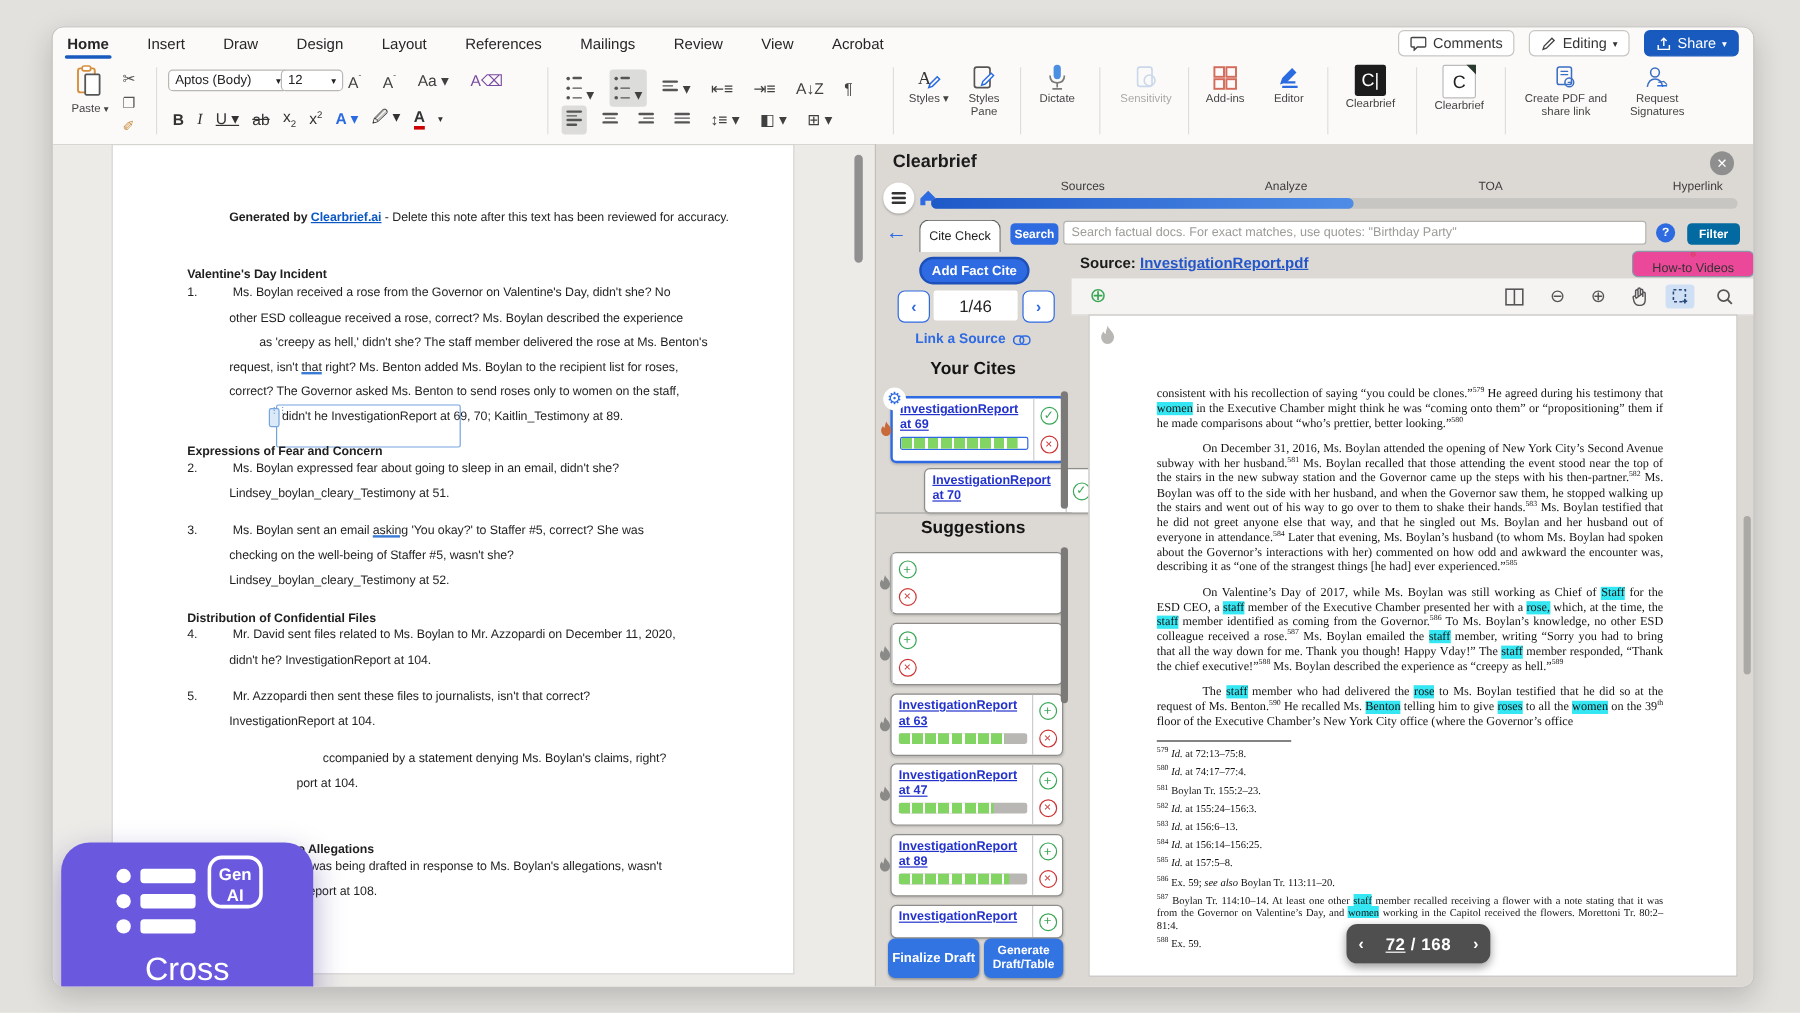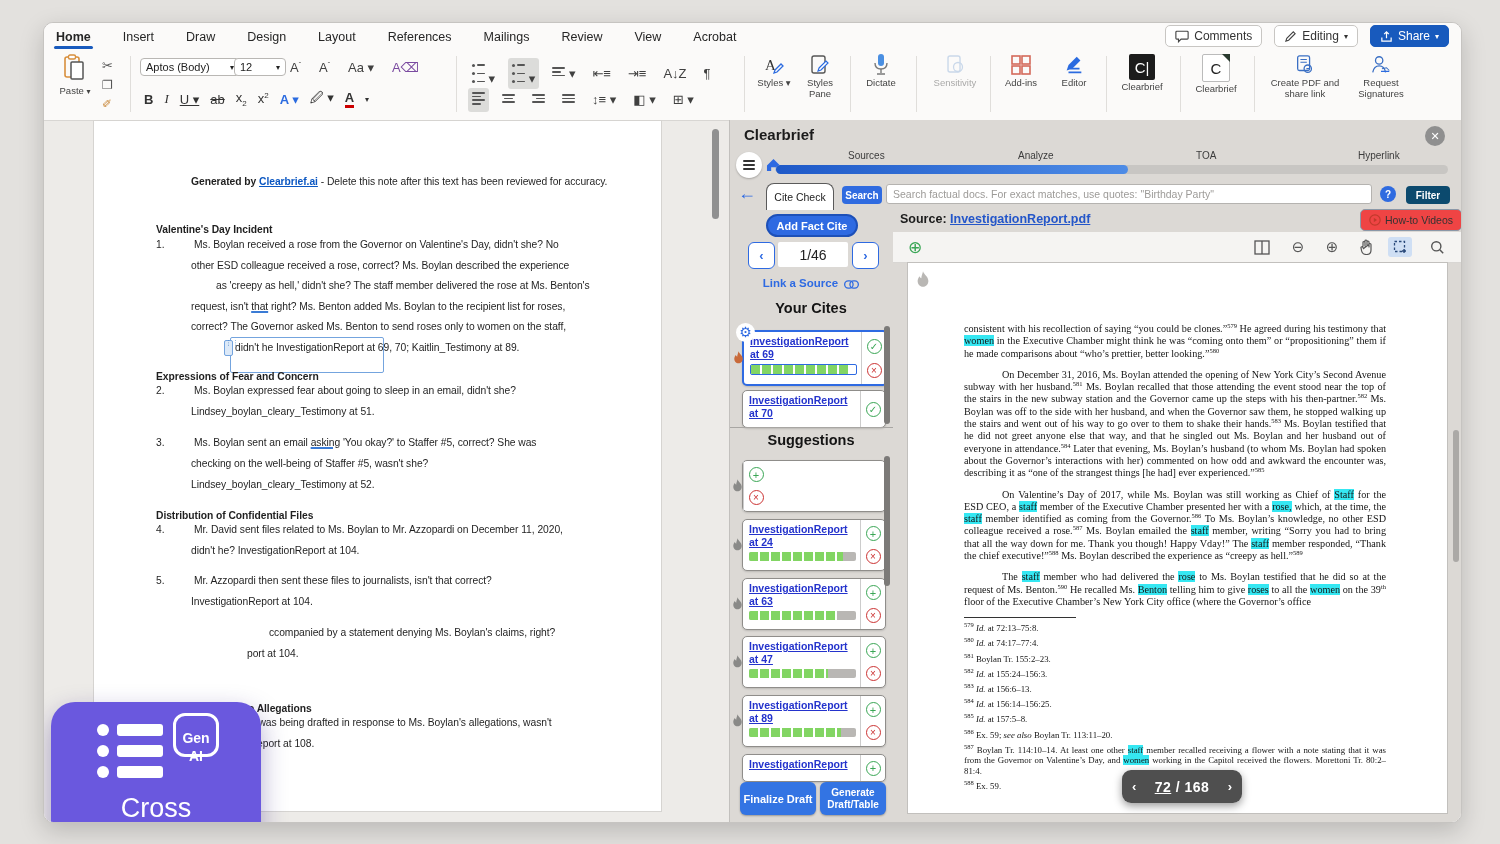--- a/index.html
+++ b/index.html
@@ -42,39 +42,39 @@
   .seg-link{color:#0b57c2;text-decoration:underline;font-weight:bold;}
   .seg-u{text-decoration:underline;text-decoration-color:#3a7bd5;text-decoration-thickness:1.5px;}
   .cite-box{position:absolute;left:136px;top:216px;width:152px;height:34px;border:1.6px solid #74a4de;border-radius:2px;background:rgba(255,255,255,.0);}
   .cite-handle{position:absolute;left:130px;top:219px;width:7px;height:14px;background:#dce9f8;border:1px solid #74a4de;border-radius:2px;color:#4a84c8;font-size:7px;line-height:4px;text-align:center;}
   
   .promo{position:absolute;left:7px;top:581px;width:210px;height:211px;border-radius:24px;background:#6a58de;box-shadow:0 10px 26px rgba(40,20,120,.35);}
   .promo .rows{position:absolute;left:46px;top:22px;width:70px;}
   .promo .rows .r{display:flex;align-items:center;gap:8px;margin-bottom:9px;}
   .promo .rows .d{width:12px;height:12px;border-radius:50%;background:#fff;}
   .promo .rows .b{width:46px;height:12px;border-radius:3px;background:#fff;}
-  .genai{position:absolute;right:42px;top:11px;width:46px;height:44px;border:3px solid #fff;border-radius:12px;color:#fff;font-weight:bold;font-size:14px;text-align:center;line-height:1.3;padding-top:13px;box-sizing:border-box;}
+  .genai{position:absolute;right:42px;top:11px;width:46px;height:44px;border:3px solid #fff;border-radius:12px;color:#fff;font-weight:bold;font-size:14px;text-align:center;line-height:1.3;padding-top:3px;box-sizing:border-box;}
   .promo .title{position:absolute;left:0;top:88px;width:100%;text-align:center;color:#fff;font-weight:normal;font-size:27px;line-height:36px;}
   
   .panel{position:absolute;left:685px;top:97px;width:732px;height:702px;background:#dcd9d5;border-left:1px solid #c2c0bd;box-sizing:border-box;}
   .p-title{position:absolute;left:14px;top:6px;font-size:15px;font-weight:600;color:#1b1b1b;}
   .p-close{position:absolute;right:16px;top:6px;width:20px;height:20px;border-radius:50%;background:#8f8f8f;color:#fff;font-size:11px;display:flex;align-items:center;justify-content:center;}
   .navrow{position:absolute;left:0;top:30px;width:100%;height:30px;}
   .ham{position:absolute;left:6px;top:2px;width:26px;height:26px;border-radius:50%;background:#fff;box-shadow:0 1px 2px rgba(0,0,0,.25);display:flex;align-items:center;justify-content:center;}
-  .navlabel{position:absolute;top:0;font-size:10px;color:#3c3c3c;}
+  .navlabel{position:absolute;top:0;font-size:10px;color:#3c3c3c;margin-left:36px;}
   .track{position:absolute;left:46px;top:15px;width:672px;height:9px;border-radius:5px;background:#c8c6c3;}
   .fill-blue{height:100%;width:352px;border-radius:5px;background:linear-gradient(90deg,#1e59c8,#4e8ce6);}
   .toolrow{position:absolute;left:0;top:60px;width:100%;height:30px;}
   .backarrow{position:absolute;left:8px;top:3px;font-size:18px;color:#2e6ae2;font-weight:bold;}
   .cctab{position:absolute;left:36px;top:3px;width:66px;height:26px;background:#fff;border:1px solid #5a5a5a;border-bottom:none;border-radius:8px 8px 0 0;font-size:10.5px;color:#222;display:flex;align-items:center;justify-content:center;}
   .searchbtn{position:absolute;left:112px;top:6px;width:40px;height:18px;background:#2f6be0;border-radius:4px;color:#fff;font-size:10px;font-weight:bold;display:flex;align-items:center;justify-content:center;}
   .searchinput{position:absolute;left:156px;top:4px;width:486px;height:20px;border:1px solid #b5b3b0;border-radius:3px;background:#fff;font-size:10.5px;color:#333;padding:0 6px;box-sizing:border-box;font-family:inherit;}
   .searchinput::placeholder{color:#9d9b98;}
   .qmark{position:absolute;left:650px;top:6px;width:16px;height:16px;border-radius:50%;background:#2f6be0;color:#fff;font-size:10px;font-weight:bold;display:flex;align-items:center;justify-content:center;}
-  .filterbtn{position:absolute;left:676px;top:6px;width:44px;height:18px;background:#0c4a6e;border-radius:4px;color:#fff;font-size:10px;font-weight:bold;display:flex;align-items:center;justify-content:center;}
+  .filterbtn{position:absolute;left:676px;top:6px;width:44px;height:18px;background:#0369a1;border-radius:4px;color:#fff;font-size:10px;font-weight:bold;display:flex;align-items:center;justify-content:center;}
   
   .addfact{position:absolute;left:36px;top:94px;width:92px;height:23px;border-radius:12px;background:#2e6ae2;color:#fff;font-size:11px;font-weight:bold;display:flex;align-items:center;justify-content:center;border:2px solid #1d50b8;box-sizing:border-box;}
   .pgbtn{position:absolute;top:122px;width:25px;height:25px;background:#fff;border:1.5px solid #2e6ae2;border-radius:6px;color:#2e6ae2;font-size:13px;font-weight:bold;display:flex;align-items:center;justify-content:center;}
   .pgfield{position:absolute;left:48px;top:122px;width:70px;height:25px;background:#fff;border-radius:2px;font-size:14px;color:#222;display:flex;align-items:center;justify-content:center;}
   .linksrc{position:absolute;left:0px;top:157px;width:162px;text-align:center;color:#2e6ae2;font-size:11.5px;font-weight:bold;}
   .listh{position:absolute;width:162px;text-align:center;font-size:14.5px;font-weight:bold;color:#141414;}
   .card{position:absolute;left:12px;width:142px;background:#fff;border:1px solid #8f8d8a;border-radius:5px;box-shadow:0 1px 2px rgba(0,0,0,.15);display:flex;}
   .card.selected{border:2px solid #2e6ae2;}
   .card .body{flex:1;padding:3px 4px 4px 6px;min-width:0;}
   .card .acts{width:24px;border-left:1px solid #ccc;display:flex;flex-direction:column;align-items:center;justify-content:space-around;padding:2px 0;}
@@ -88,21 +88,21 @@
   .act.no{border:1.4px solid #c33;color:#c33;}
   .act.add{border:1.4px solid #3aa655;color:#3aa655;font-size:11px;}
   .flame{position:absolute;left:-11px;top:50%;margin-top:-7px;width:11px;height:14px;}
   .gear{position:absolute;left:-8px;top:-9px;width:19px;height:19px;border-radius:50%;background:#fff;color:#2e6ae2;font-size:14px;line-height:19px;text-align:center;}
   .vscroll{position:absolute;width:6px;border-radius:3px;background:#7c7a78;}
   .divider-h{position:absolute;left:0;top:307px;width:163px;height:1px;background:#a8a6a3;}
   .botbtn{position:absolute;top:662px;height:33px;background:#3374e3;border-radius:6px;color:#fff;font-weight:bold;display:flex;align-items:center;justify-content:center;text-align:center;box-shadow:0 1px 2px rgba(0,0,0,.3);}
   
   .srclabel{position:absolute;left:170px;top:92px;font-size:12.5px;font-weight:bold;color:#1b1b1b;}
   .srclink{color:#2456c9;text-decoration:underline;font-weight:bold;}
-  .howto{position:absolute;left:630px;top:89px;width:100px;height:20px;background:#ef4444;border:1px solid #8a98a8;border-radius:5px;font-size:10.5px;color:#333;display:flex;align-items:center;justify-content:center;gap:4px;}
+  .howto{position:absolute;left:630px;top:89px;width:100px;height:20px;background:#ec4899;border:1px solid #8a98a8;border-radius:5px;font-size:10.5px;color:#333;display:flex;align-items:center;justify-content:center;gap:4px;flex-direction:column;}
   .pdftoolbar{position:absolute;left:163px;top:112px;width:569px;height:30px;background:#f5f4f2;border-bottom:1px solid #d8d6d3;}
   .pt-ico{position:absolute;top:5px;font-size:15px;color:#555;width:24px;height:20px;display:flex;align-items:center;justify-content:center;}
   .pt-ico.green{color:#3aa655;font-size:17px;}
   .pt-ico.marq{background:#cfdff4;border-radius:3px;color:#2a4a7a;}
   .pdfpage{position:absolute;left:177px;top:142px;width:541px;height:552px;background:#fff;border:1px solid #c2c0bd;box-sizing:border-box;}
   .pdftext{position:absolute;left:56px;top:60px;width:422px;font-family:"Liberation Serif","DejaVu Serif",serif;font-size:10.2px;line-height:12.3px;color:#141414;text-align:justify;}
   .pdftext p{margin:0 0 9px 0;}
   .pdftext p.ind{text-indent:38px;}
   .seg-hl{background:#35e7f2;}
   .pdftext sup,.fns sup{font-size:6.5px;line-height:0;}
@@ -457,21 +457,21 @@
         <div class="segbar blue">
             <div class="segfill" style="width: 92%;"></div>
           </div>
       </div>
       <div class="acts">
         <span class="act ok">✓</span>
         <span class="act no">×</span>
       </div>
     </div>
 
-    <div class="card" style="top:270px;height:36px;overflow:hidden;">
+    <div class="card" style="top:270px;height:36px;overflow:hidden;margin-left:28px;">
       <svg class="flame" viewBox="0 0 12 15">
           <path d="M6 0c.8 3 4.6 4.5 4.6 8.3 0 2.5-1.8 5-4.6 5s-4.6-2.5-4.6-5c0-1.7.8-2.9 1.7-4.1.3.8.7 1.5 1.5 1.9C4.5 4.2 5.6 2.4 6 0z" fill="#b07a5a"></path>
         </svg>
       <div class="body">
           <a class="citelink">InvestigationReport at 70</a>
         </div>
       <div class="acts">
           <span class="act ok">✓</span>
         </div>
     </div>
@@ -486,26 +486,20 @@
         </svg>
       <div class="acts">
         <span class="act add">+</span>
         <span class="act no">×</span>
       </div>
     </div>
     <div class="card" style="top:399px;height:50px;">
       <svg class="flame" viewBox="0 0 12 15">
           <path d="M6 0c.8 3 4.6 4.5 4.6 8.3 0 2.5-1.8 5-4.6 5s-4.6-2.5-4.6-5c0-1.7.8-2.9 1.7-4.1.3.8.7 1.5 1.5 1.9C4.5 4.2 5.6 2.4 6 0z" fill="#8a8a88"></path>
         </svg>
-      <div class="body">
-        <a class="citelink">InvestigationReport at 24</a>
-        <div class="segbar gray">
-            <div class="segfill" style="width: 88%;"></div>
-          </div>
-      </div>
       <div class="acts">
         <span class="act add">+</span>
         <span class="act no">×</span>
       </div>
     </div>
     <div class="card" style="top:458px;height:50px;">
       <svg class="flame" viewBox="0 0 12 15">
           <path d="M6 0c.8 3 4.6 4.5 4.6 8.3 0 2.5-1.8 5-4.6 5s-4.6-2.5-4.6-5c0-1.7.8-2.9 1.7-4.1.3.8.7 1.5 1.5 1.9C4.5 4.2 5.6 2.4 6 0z" fill="#8a8a88"></path>
         </svg>
       <div class="body">

